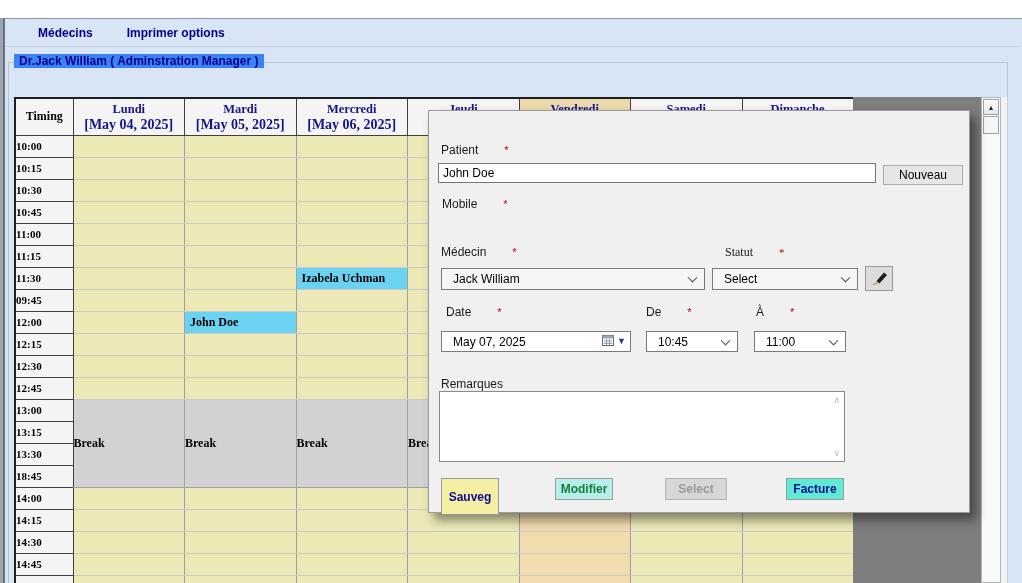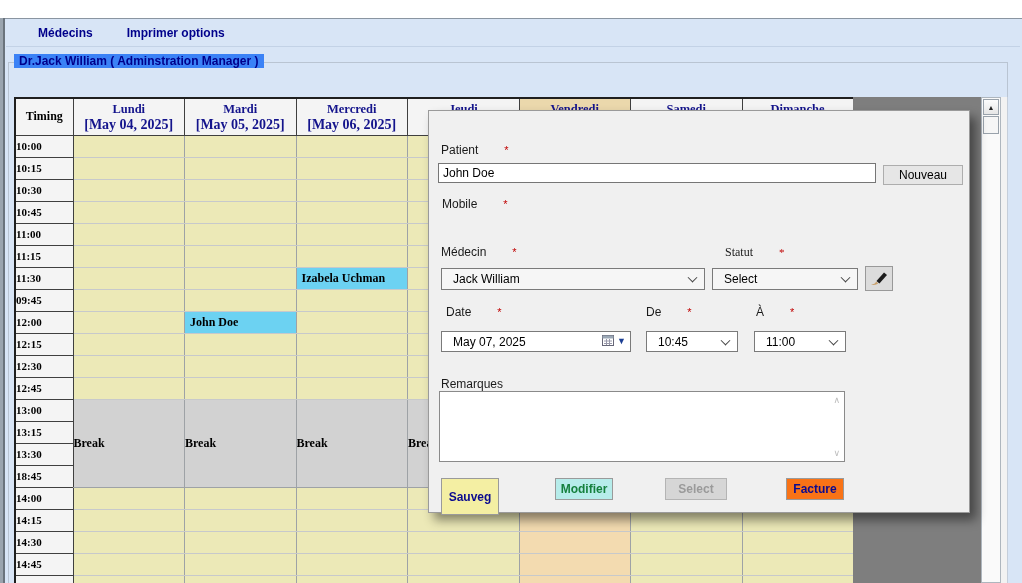--- a/index.html
+++ b/index.html
@@ -74,21 +74,21 @@
            align-items:center; padding-left:11px; color:#000; }
   .combo .chev { position:absolute; right:8px; top:50%; width:7px; height:7px;
                  border-right:1.4px solid #444; border-bottom:1.4px solid #444;
                  transform:translateY(-70%) rotate(45deg); }
   .btn { position:absolute; border:1px solid #9A9A9A; font-weight:bold; font-size:12px;
          text-align:center; display:flex; align-items:center; justify-content:center; cursor:default; }
   #btn-nouveau { background:#E6E6E6; border:1px solid #ADADAD; font-weight:normal; color:#000; }
   .btn.yellow   { background:#F4EFA3; color:#0B0B8F; }
   .btn.cyan     { background:#B6ECEA; color:#15803d; }
   .btn.disabled { background:#D6D6D6; color:#9A9A9A; border-color:#B4B4B4; }
-  .btn.gray     { background:#f97316; color:#0B0B8F; }
+  .btn.gray     { background:#5eead4; color:#0B0B8F; }
   #remarques-box { position:absolute; left:10px; top:280px; width:406px; height:71px;
                    border:1px solid #8A8A8A; background:#fff; }
   .ta-chev { position:absolute; right:4px; font-size:9px; color:#BDBDBD; }
   #brush-btn { position:absolute; background:#DCDCDC; border:1px solid #999;
                display:flex; align-items:center; justify-content:center; }
   #date-icons { position:absolute; right:4px; top:2px; display:flex; align-items:center; gap:2px; }
   #date-arrow { font-size:9px; color:#1c3f94; }
 </style>
 </head>
 <body>

